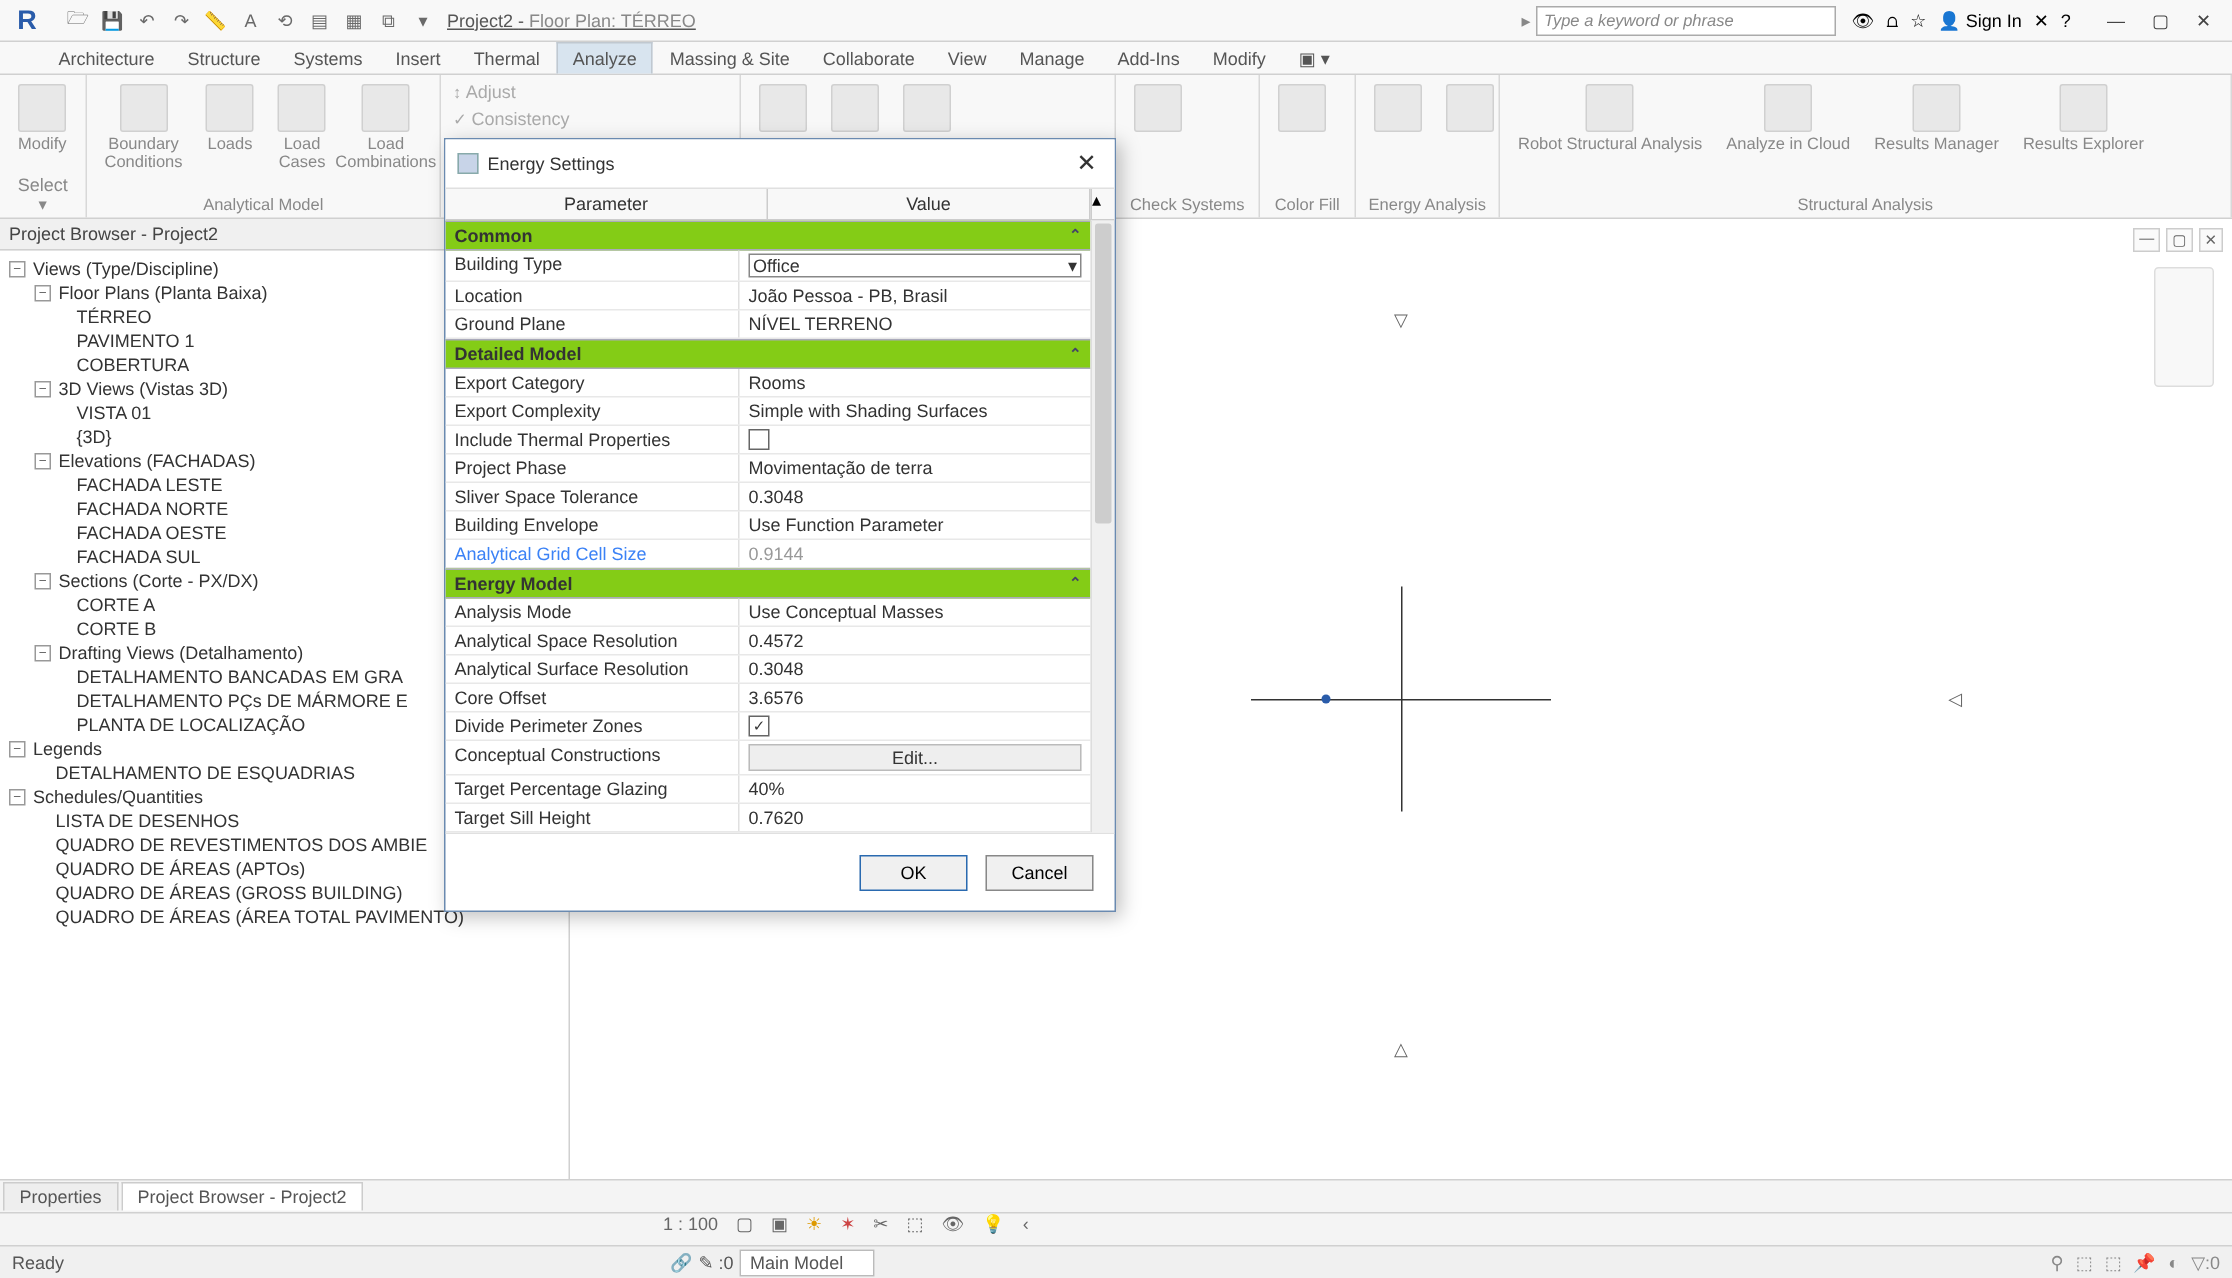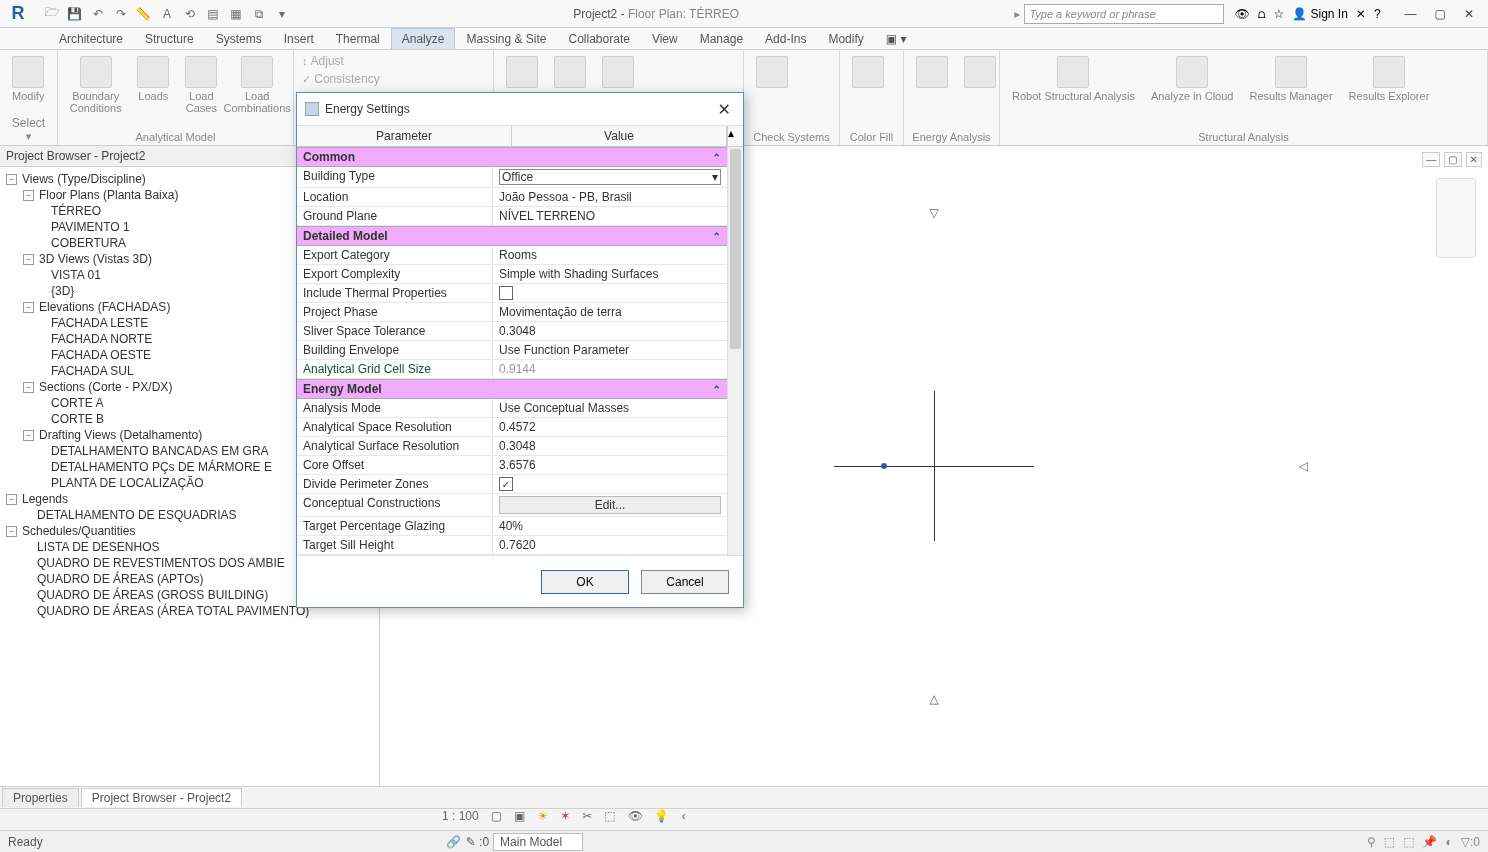--- a/index.html
+++ b/index.html
@@ -3,29 +3,29 @@
 <meta charset="utf-8">
 <style>
 * { box-sizing: border-box; margin: 0; padding: 0; font-family: "Segoe UI", sans-serif; font-size: 12px; }
 body { background: #fff; width: 1488px; height: 852px; overflow: hidden; position: relative; }
 
 
 .titlebar { height: 28px; background: #f8f8f8; display: flex; align-items: center; border-bottom: 1px solid #d0d0d0; }
 .app-icon { width: 36px; height: 28px; display:flex; align-items:center; justify-content:center; color:#2a5caa; font-weight:bold; font-size:18px;}
 .qat { display:flex; gap:3px; align-items:center; padding: 0 6px;}
 .qat .qbtn { width:20px; height:20px; display:flex; align-items:center; justify-content:center; color:#6a6a6a; }
-.title-center { flex:1; text-align:center; color:#555; font-size:12px;}
+.title-center { flex:1; text-align:left; color:#555; font-size:12px;text-decoration:underline;}
 .title-center .secondary { color:#888; }
 .search-box { width:200px; height:20px; border:1px solid #aaa; background:#fff; display:flex; align-items:center; padding:0 4px; font-style:italic; color:#888; font-size:11px;}
 .title-right { display:flex; align-items:center; gap:8px; padding:0 10px;}
 .win-controls { display:flex; gap:18px; padding:0 14px; color:#444; font-size:14px;}
 .win-controls span { cursor:default;}
 
 
-.ribbon-tabs { height:22px; background:#f8f8f8; display:flex; align-items:center; padding-left:48px; border-bottom:1px solid #d0d0d0;}
+.ribbon-tabs { height:22px; background:#f8f8f8; display:flex; align-items:center; padding-left:28px; border-bottom:1px solid #d0d0d0;}
 .rtab { padding:3px 10px; color:#555; border:1px solid transparent; border-bottom:none; }
 .rtab.active { background:#d8e4ef; border-color:#c0c8d0; }
 
 
 .ribbon { height:96px; background:#f8f8f8; border-bottom:1px solid #d0d0d0; display:flex; position:relative;}
 .rgroup { border-right:1px solid #d8d8d8; padding:4px 8px 2px 8px; display:flex; flex-direction:column; justify-content:space-between; }
 .rgroup .gcontent {display:flex; gap:8px; align-items:flex-start; flex:1;}
 .rgroup .glabel {text-align:center; color:#888; font-size:11px;}
 .rbtn { display:flex; flex-direction:column; align-items:center; gap:2px; padding:2px 4px; color:#888; min-width:40px;}
 .rbtn .ricon { width:32px; height:32px; background:#e8e8e8; border:1px solid #d0d0d0; border-radius:2px;}
@@ -66,32 +66,32 @@
 .dialog { position:absolute; left:296px; top:92px; width:448px; background:#fff; border:1px solid #6a8ab0; box-shadow: 3px 3px 12px rgba(0,0,0,0.25); z-index:100;}
 .dlg-title { height:28px; display:flex; align-items:center; justify-content:space-between; padding:16px 8px; background:#fff; border-bottom:1px solid #e0e0e0;}
 .dlg-title .dtxt { display:flex; align-items:center; gap:6px; color:#333;}
 .dlg-title .dico {width:14px; height:14px; background:#c8d4e8; border:1px solid #8aa;}
 .dlg-close { font-size:16px; color:#333; padding:0 4px;}
 .dlg-headrow { display:flex; border-bottom:1px solid #ccc; background:#f8f8f8;}
 .dlg-headrow .col { flex:1; text-align:center; padding:3px 0; border-right:1px solid #ccc; color:#333;}
 .dlg-body { max-height:420px; overflow:hidden; position:relative; padding-right:16px;}
 .dlg-scroll { position:absolute; right:0; top:0; bottom:0; width:16px; background:#f0f0f0; border-left:1px solid #ddd;}
 .dlg-scroll .thumb { position:absolute; left:2px; right:2px; top:2px; height:200px; background:#cdcdcd; border-radius:2px;}
-.sect { background:#f0abfc; padding:2px 6px; font-weight:bold; color:#333; border-top:1px solid #aab; border-bottom:1px solid #aab; display:flex; justify-content:space-between; align-items:center;}
+.sect { background:#84cc16; padding:2px 6px; font-weight:bold; color:#333; border-top:1px solid #aab; border-bottom:1px solid #aab; display:flex; justify-content:space-between; align-items:center;}
 .sect .chev { font-size:10px; color:#446;}
 .prow { display:flex; border-bottom:1px solid #e8e8e8; }
 .prow .pname { width:196px; padding:2px 6px; color:#333; border-right:1px solid #e0e0e0;}
 .prow .pval { flex:1; padding:2px 6px; color:#333; display:flex; align-items:center;}
-.prow .pname.grey { color:#14532d;}
+.prow .pname.grey { color:#3b82f6;}
 .prow .pval.grey { color:#999;}
 .pval select, .pval .dd { width:100%; border:1px solid #888; font-size:12px; padding:0 2px; background:#fff;}
 .pval .cb { width:14px; height:14px; border:1px solid #666; background:#fff; display:inline-flex; align-items:center; justify-content:center; font-size:10px;}
 .pval .editbtn { flex:1; text-align:center; background:#eee; border:1px solid #bbb; padding:1px 0;}
 .dlg-buttons { height:52px; display:flex; align-items:center; justify-content:flex-end; gap:12px; padding:0 14px; border-top:1px solid #e0e0e0;}
-.dlg-buttons button { width:88px; height:24px; background:#f0f0f0; border:1px solid #888; }
+.dlg-buttons button { width:72px; height:24px; background:#f0f0f0; border:1px solid #888; }
 .dlg-buttons button.primary { border:1px solid #2a6ab0;}
 </style>
 </head>
 <body>
 
 <div class="titlebar">
   <div class="app-icon">R</div>
   <div class="qat">
     <span class="qbtn">🗁</span>
     <span class="qbtn">💾</span>

